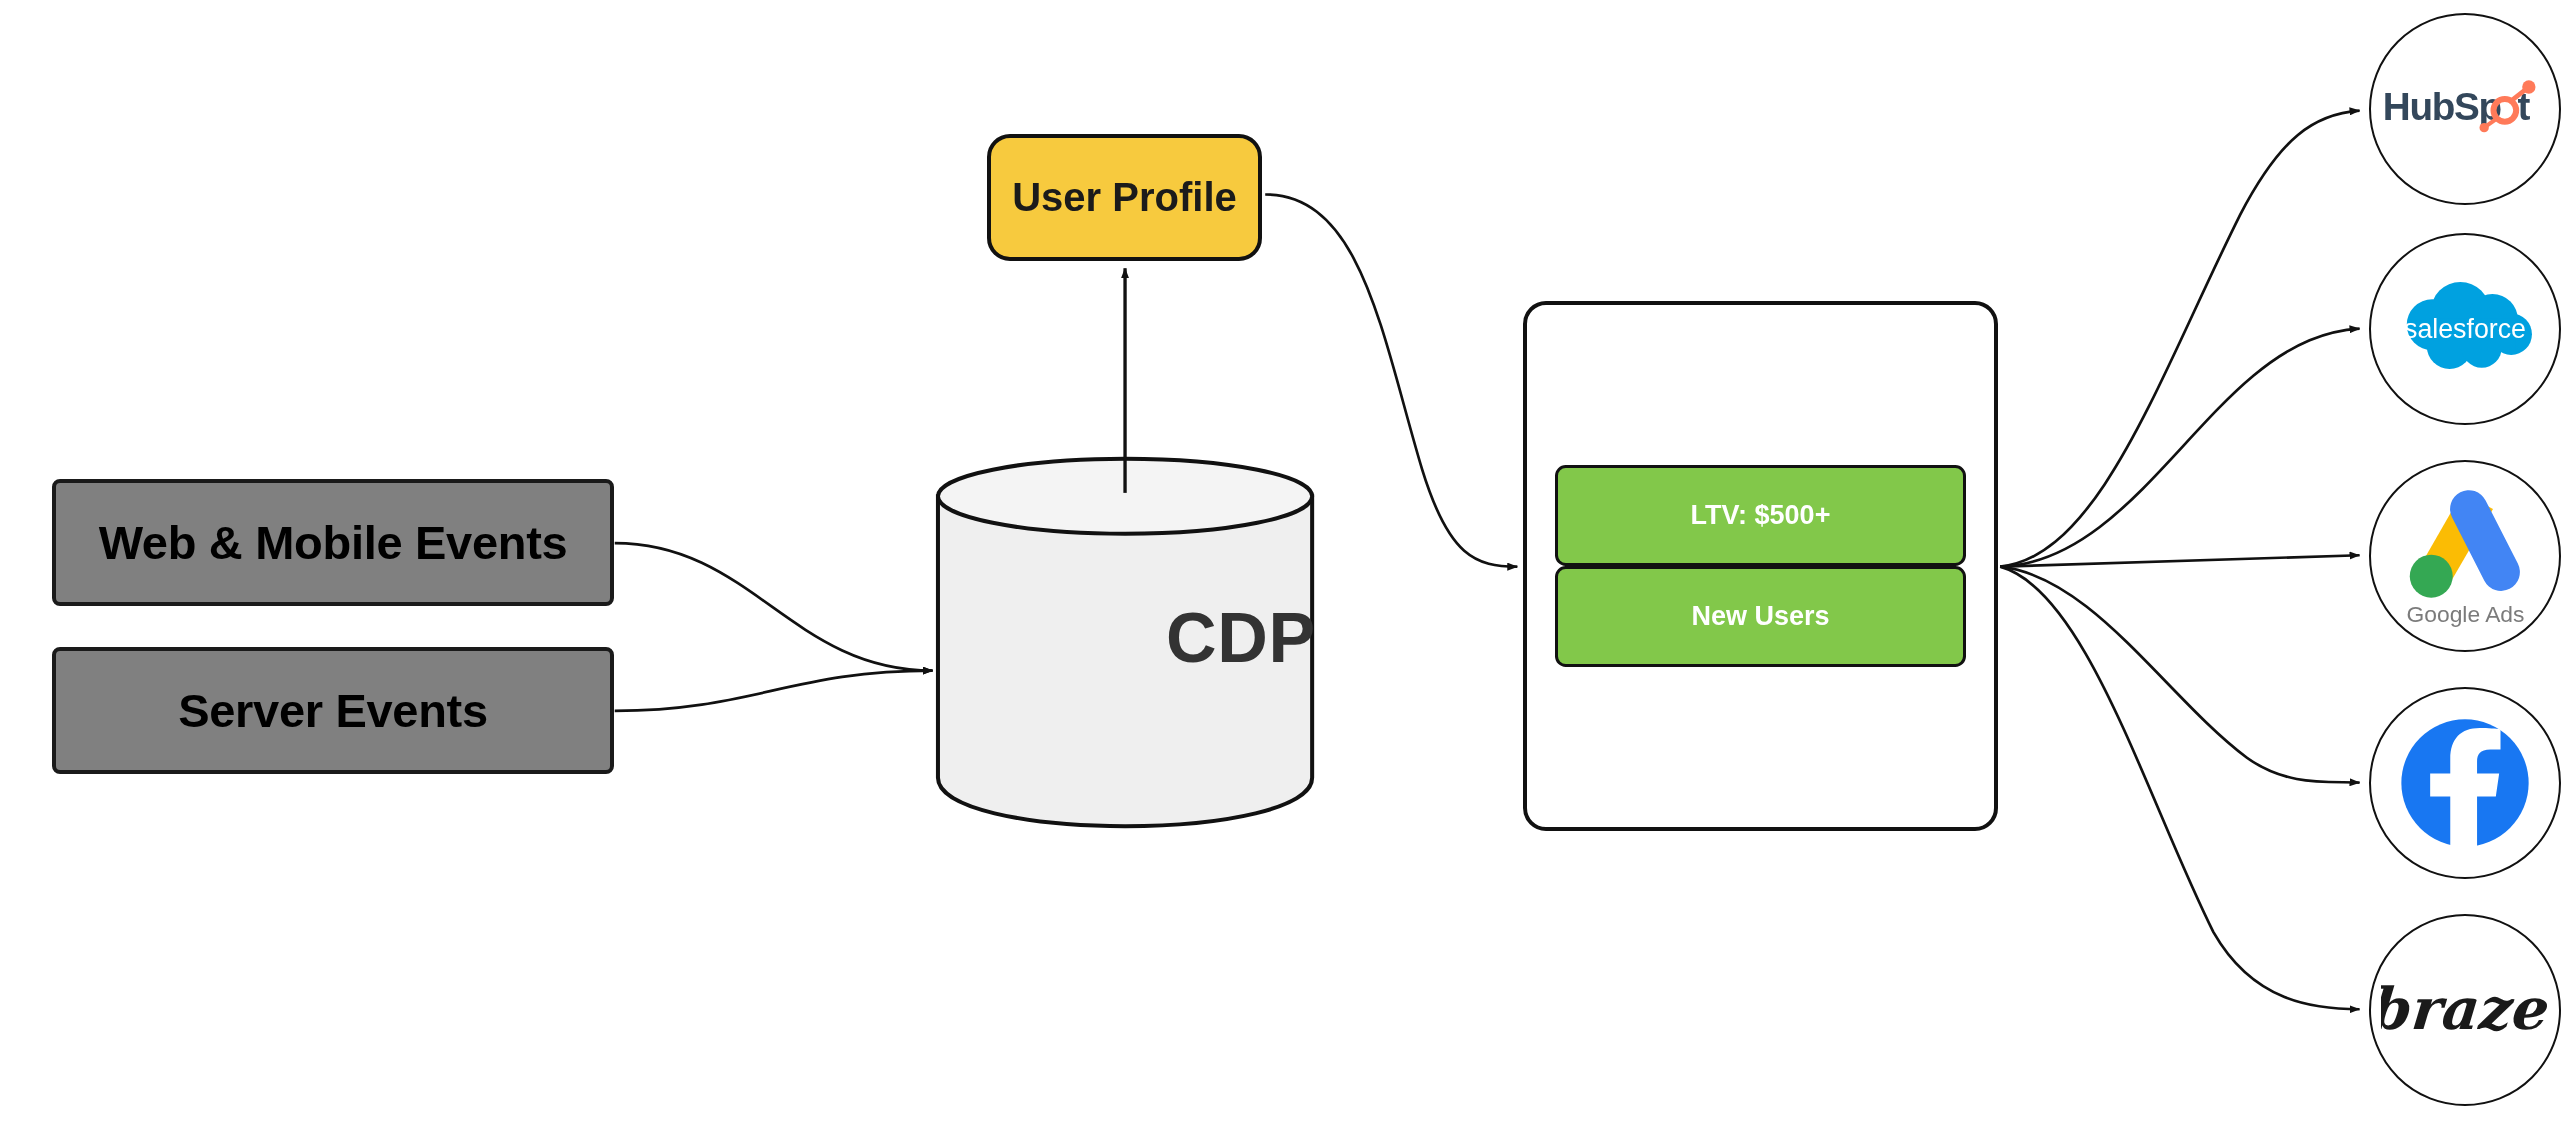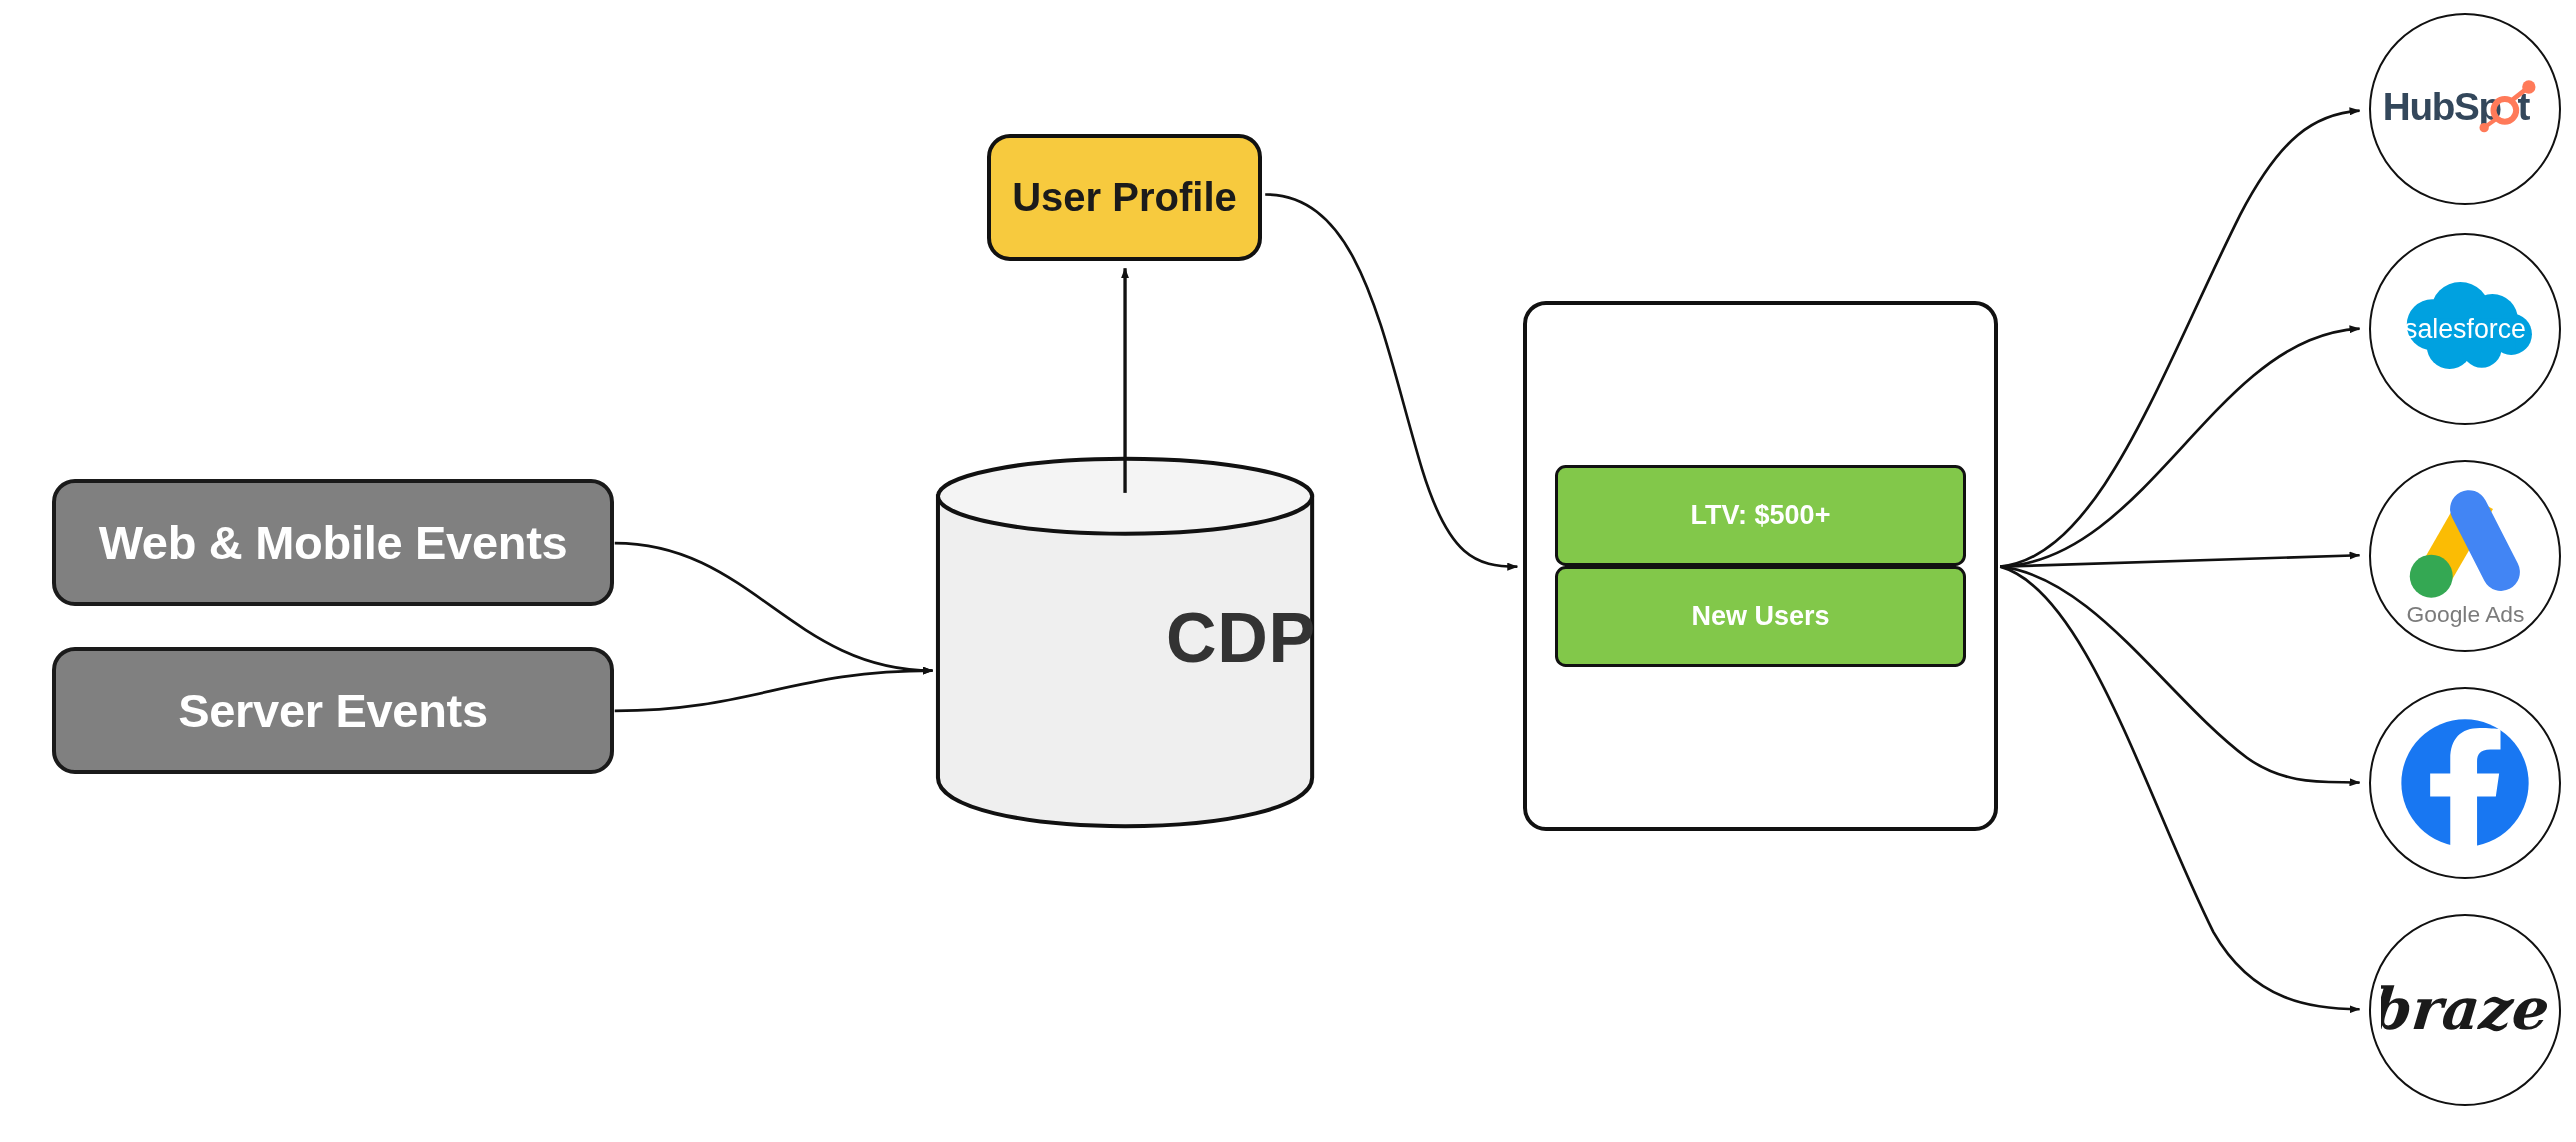--- a/index.html
+++ b/index.html
@@ -7,23 +7,23 @@
     width:2576px;height:1142px;position:relative;overflow:hidden;
     font-family:"Liberation Sans","DejaVu Sans",sans-serif;
   }
   #canvas{position:absolute;inset:0;width:2576px;height:1142px;}
 
   
   .src-box{
     position:absolute;
     background:#808080;
     border:4px solid #1a1a1a;
-    border-radius:23px;
-    display:flex;align-items:center;justify-content:center;
-    color:#ffffff;
+    border-radius:8px;
+    display:flex;align-items:center;justify-content:center;
+    color:#000000;
     font-weight:bold;
     font-size:47px;
     letter-spacing:-0.3px;
     box-sizing:border-box;
   }
   #src-web   { left:52px;  top:479px;  width:562px; height:127px; }
   #src-server{ left:52px;  top:647px;  width:562px; height:127px;align-items:center; }
 
   
   #user-profile{

